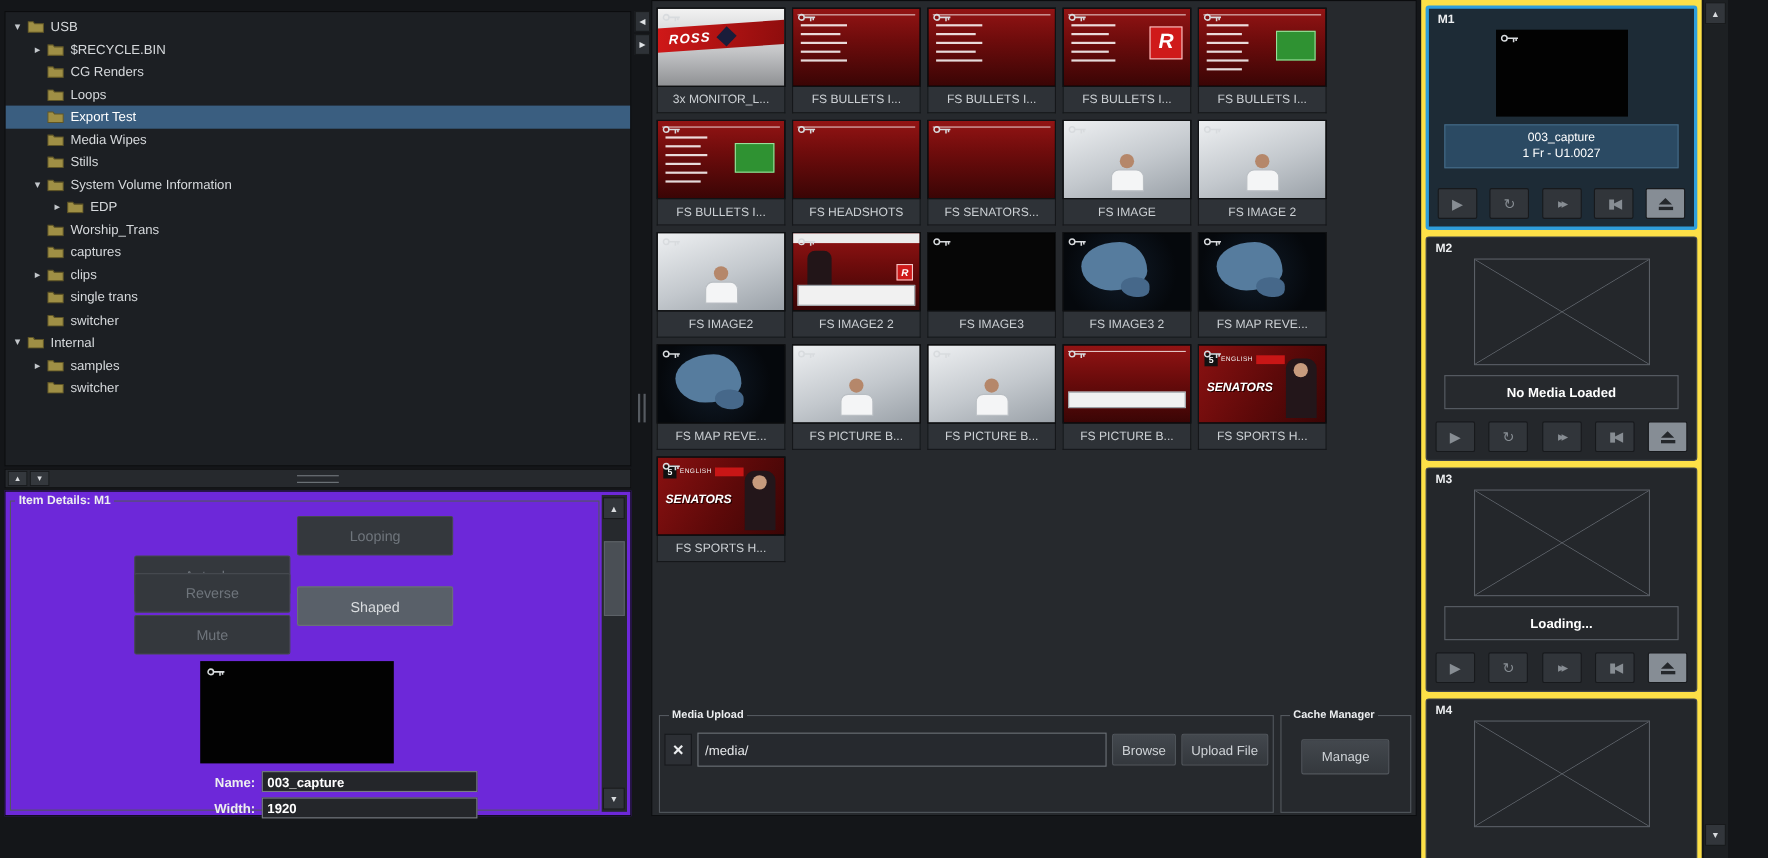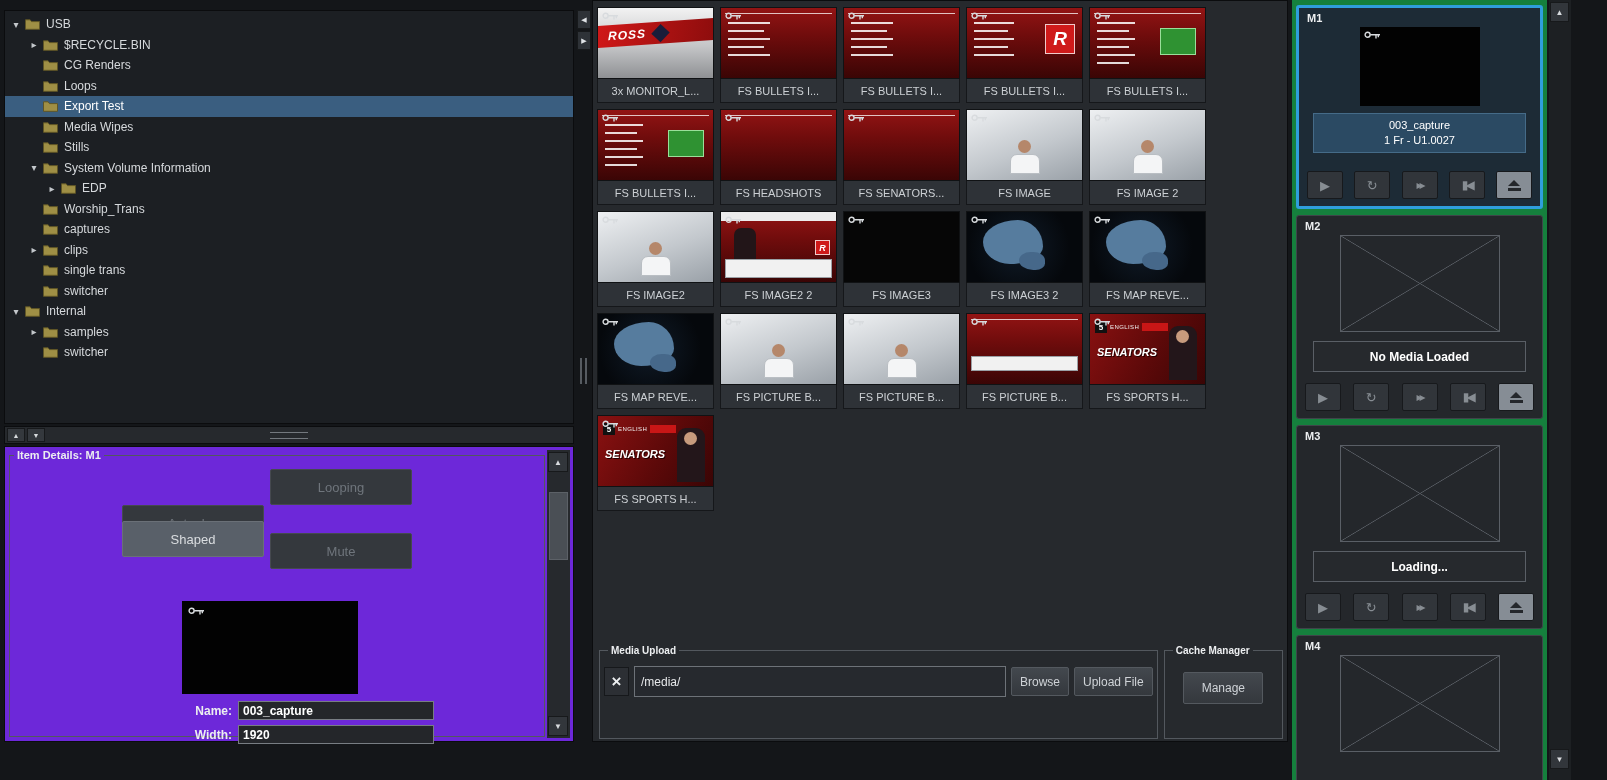--- a/index.html
+++ b/index.html
@@ -128,21 +128,21 @@
   .upload-row { display:flex; align-items:center; gap:5px; margin-top:10px; }
   .xbtn { width:25px; height:29px; background:#2c2f34; border:1px solid #16181b; color:#eceef0;
     font-size:17px; font-weight:bold; line-height:1; }
   .pathinput { flex:1; height:31px; background:#26292e; border:1px solid #6d7278; color:#e6e8ea;
     font-size:12px; padding:0 6px; font-family:inherit; }
   .pbtn { height:29px; background:linear-gradient(#43484e,#34383d); border:1px solid #54595f;
     color:#cfd3d7; font-size:12px; padding:0 8px; border-radius:2px; }
   .pbtn.manage { display:block; margin:16px auto 0; width:80px; height:32px; }
 
   
-  .players { position:absolute; left:1292px; top:0; width:255px; height:780px; background:#15803d; padding:5px 4px; }
+  .players { position:absolute; left:1292px; top:0; width:255px; height:780px; background:#fde047; padding:5px 4px; }
   .slot { position:relative; height:204px; margin-bottom:6px; background:#24272b;
     border:1px solid #3f444a; border-radius:3px; padding:2px 6px; }
   .slot.sel { border:3px solid #2f9edc; background:#1d2b36; }
   .pid { font-size:11px; font-weight:bold; color:#eceef0; margin:2px 0 3px 2px; }
   .pthumb { position:relative; width:120px; height:79px; background:#020202; margin:0 auto; }
   .pinfo { margin:7px 8px 0; background:#2b4a63; border:1px solid #456b88; padding:4px 0;
     text-align:center; color:#fff; font-size:11px; line-height:15px; }
   .pholder { width:160px; height:97px; margin:2px auto 0; border:1px solid #5a5f66;
     background:
       linear-gradient(to top right, transparent calc(50% - 0.7px), #5a5f66 50%, transparent calc(50% + 0.7px)),
@@ -313,20 +313,21 @@
       </button>
     <div class="hgrip"></div>
   </div>
 
   <div class="details-wrap">
     <fieldset class="item-details">
       <legend>Item Details: M1</legend>
       <div class="toggles">
           <button class="toggle">Autoplay</button>
           <button class="toggle">Looping</button>
+          <button class="toggle">Reverse</button>
           <button class="toggle active">Shaped</button>
           <button class="toggle">Mute</button>
         </div>
       <div class="det-thumb">
           <svg class="key-icon" width="17" height="10" viewBox="0 0 17 10">
             <circle cx="3.6" cy="4.8" r="2.5" fill="none" stroke="#d8dbde" stroke-width="1.4"></circle>
             <path d="M6.2 4.8 H16 M12 4.8 V8.4 M14.3 4.8 V7.3" stroke="#d8dbde" stroke-width="1.4" fill="none"></path>
           </svg>
         </div>
       <div class="fields">

